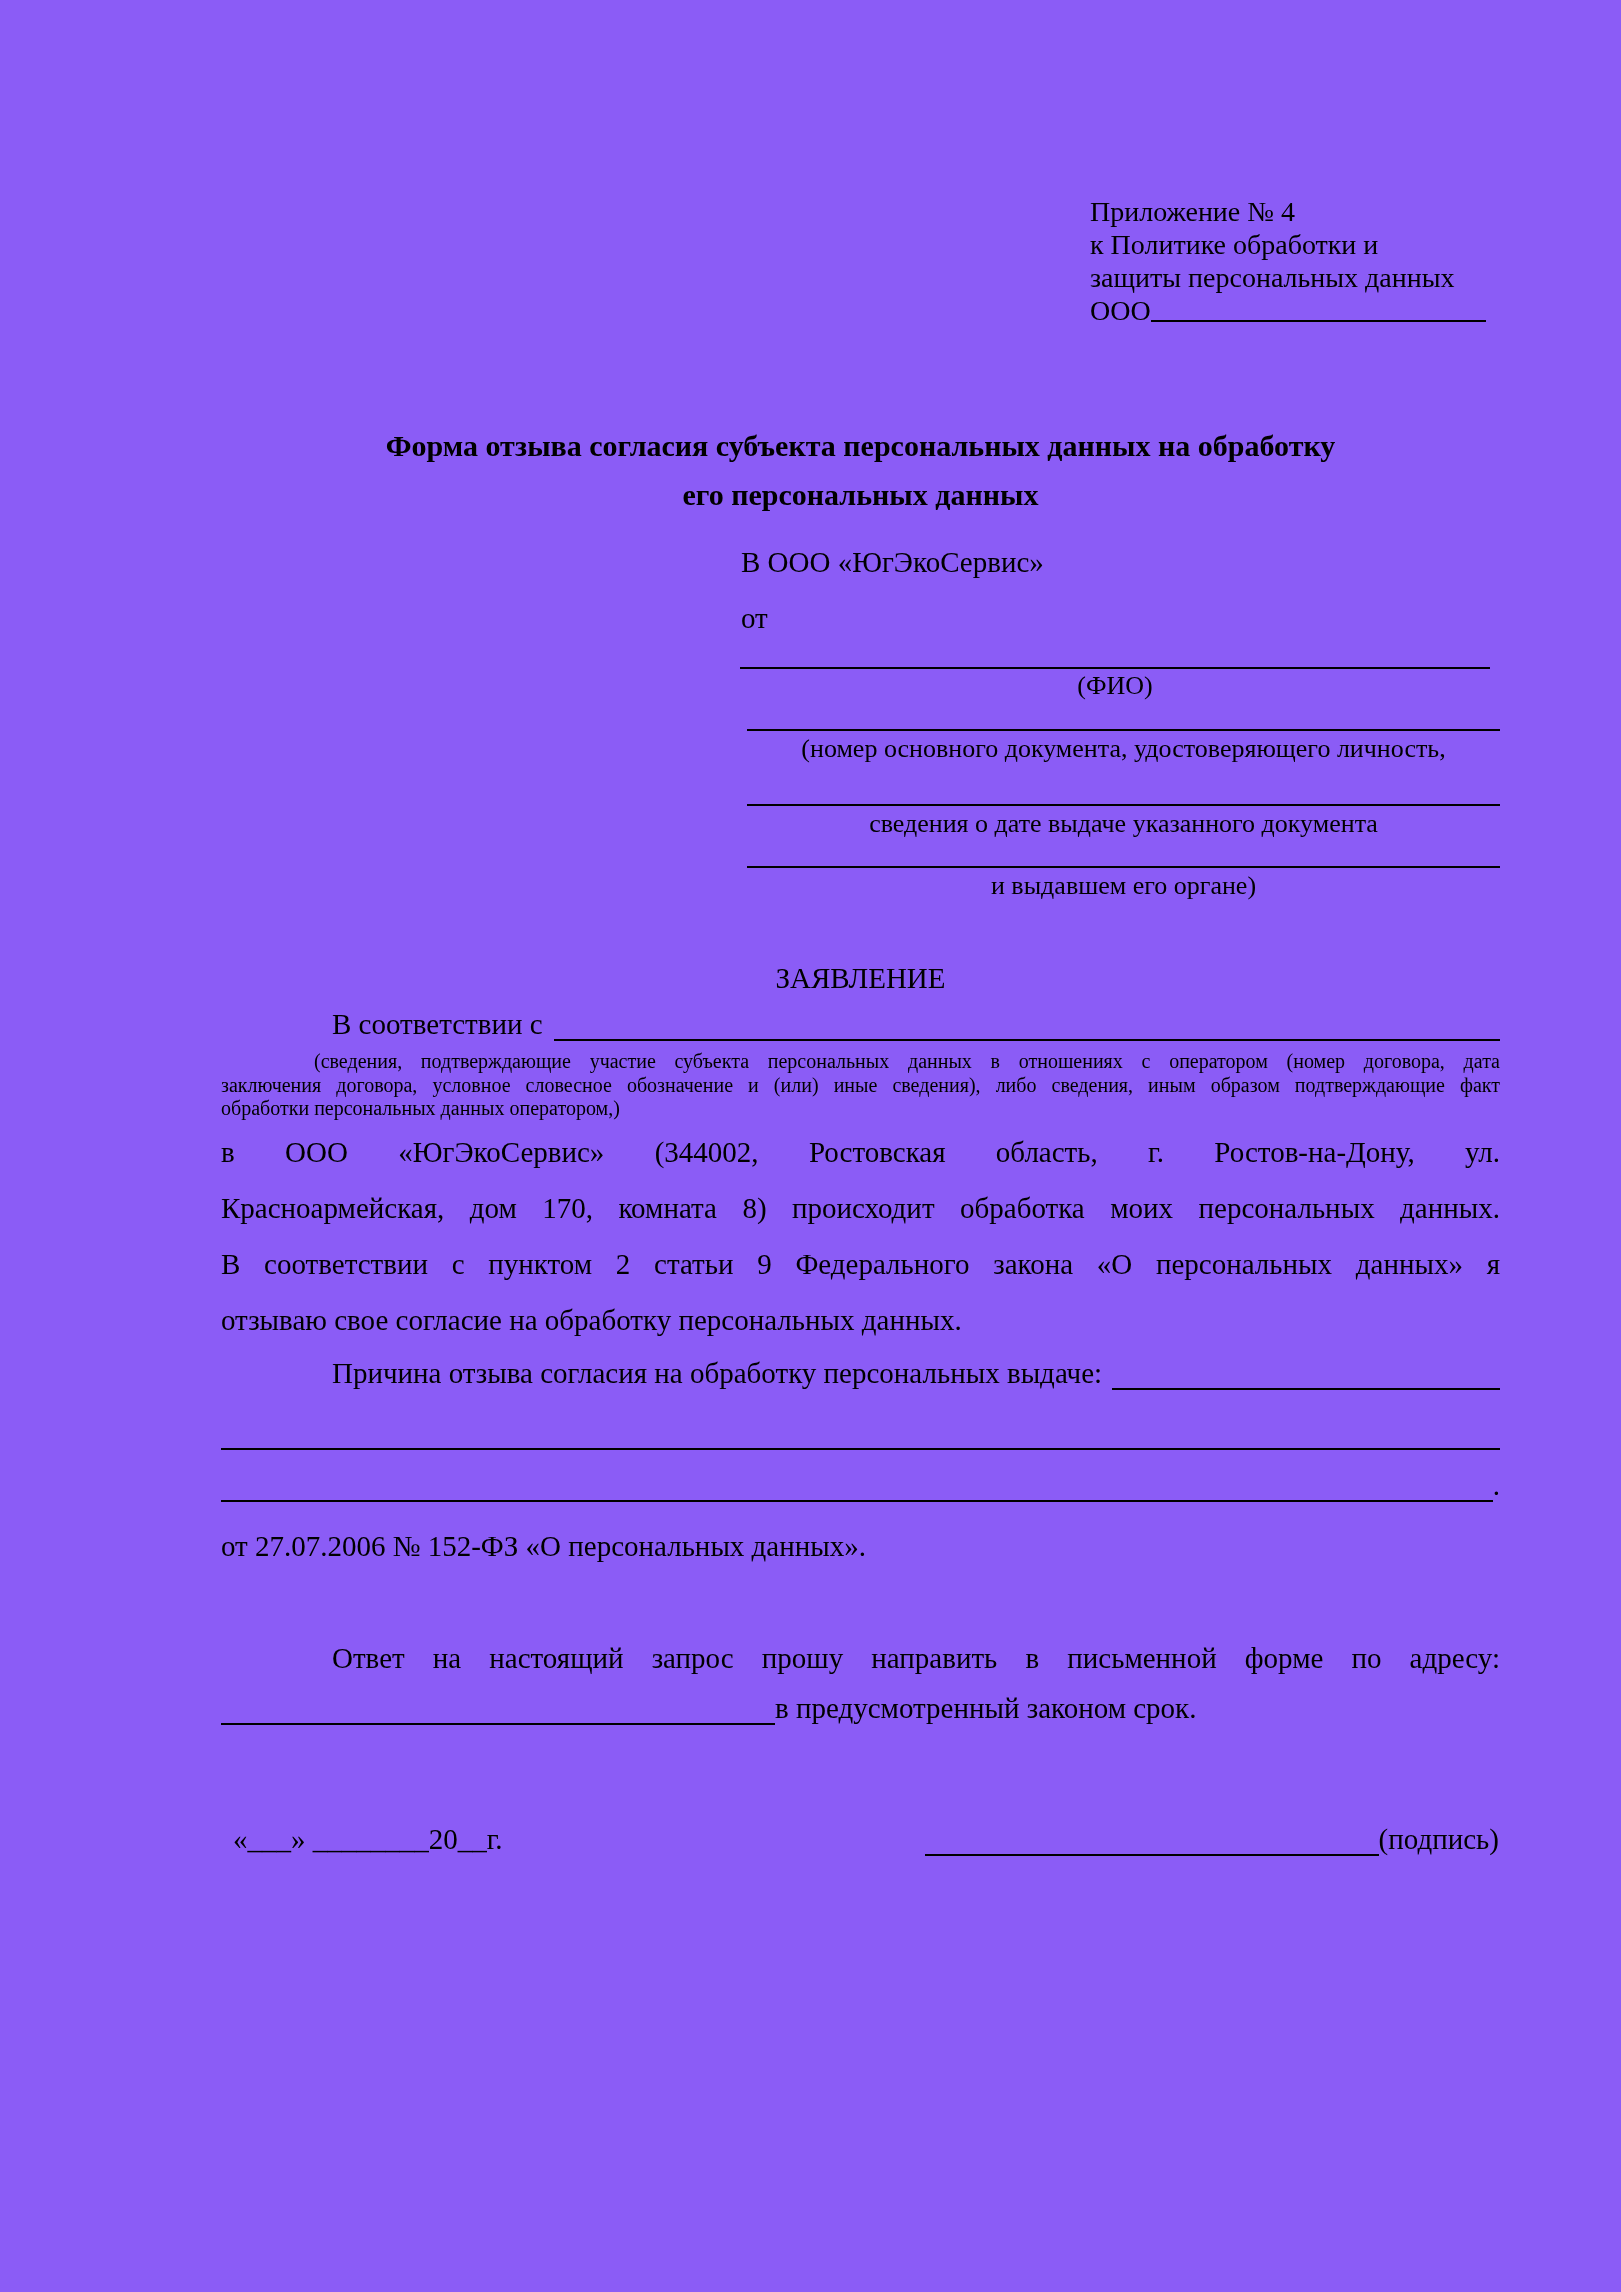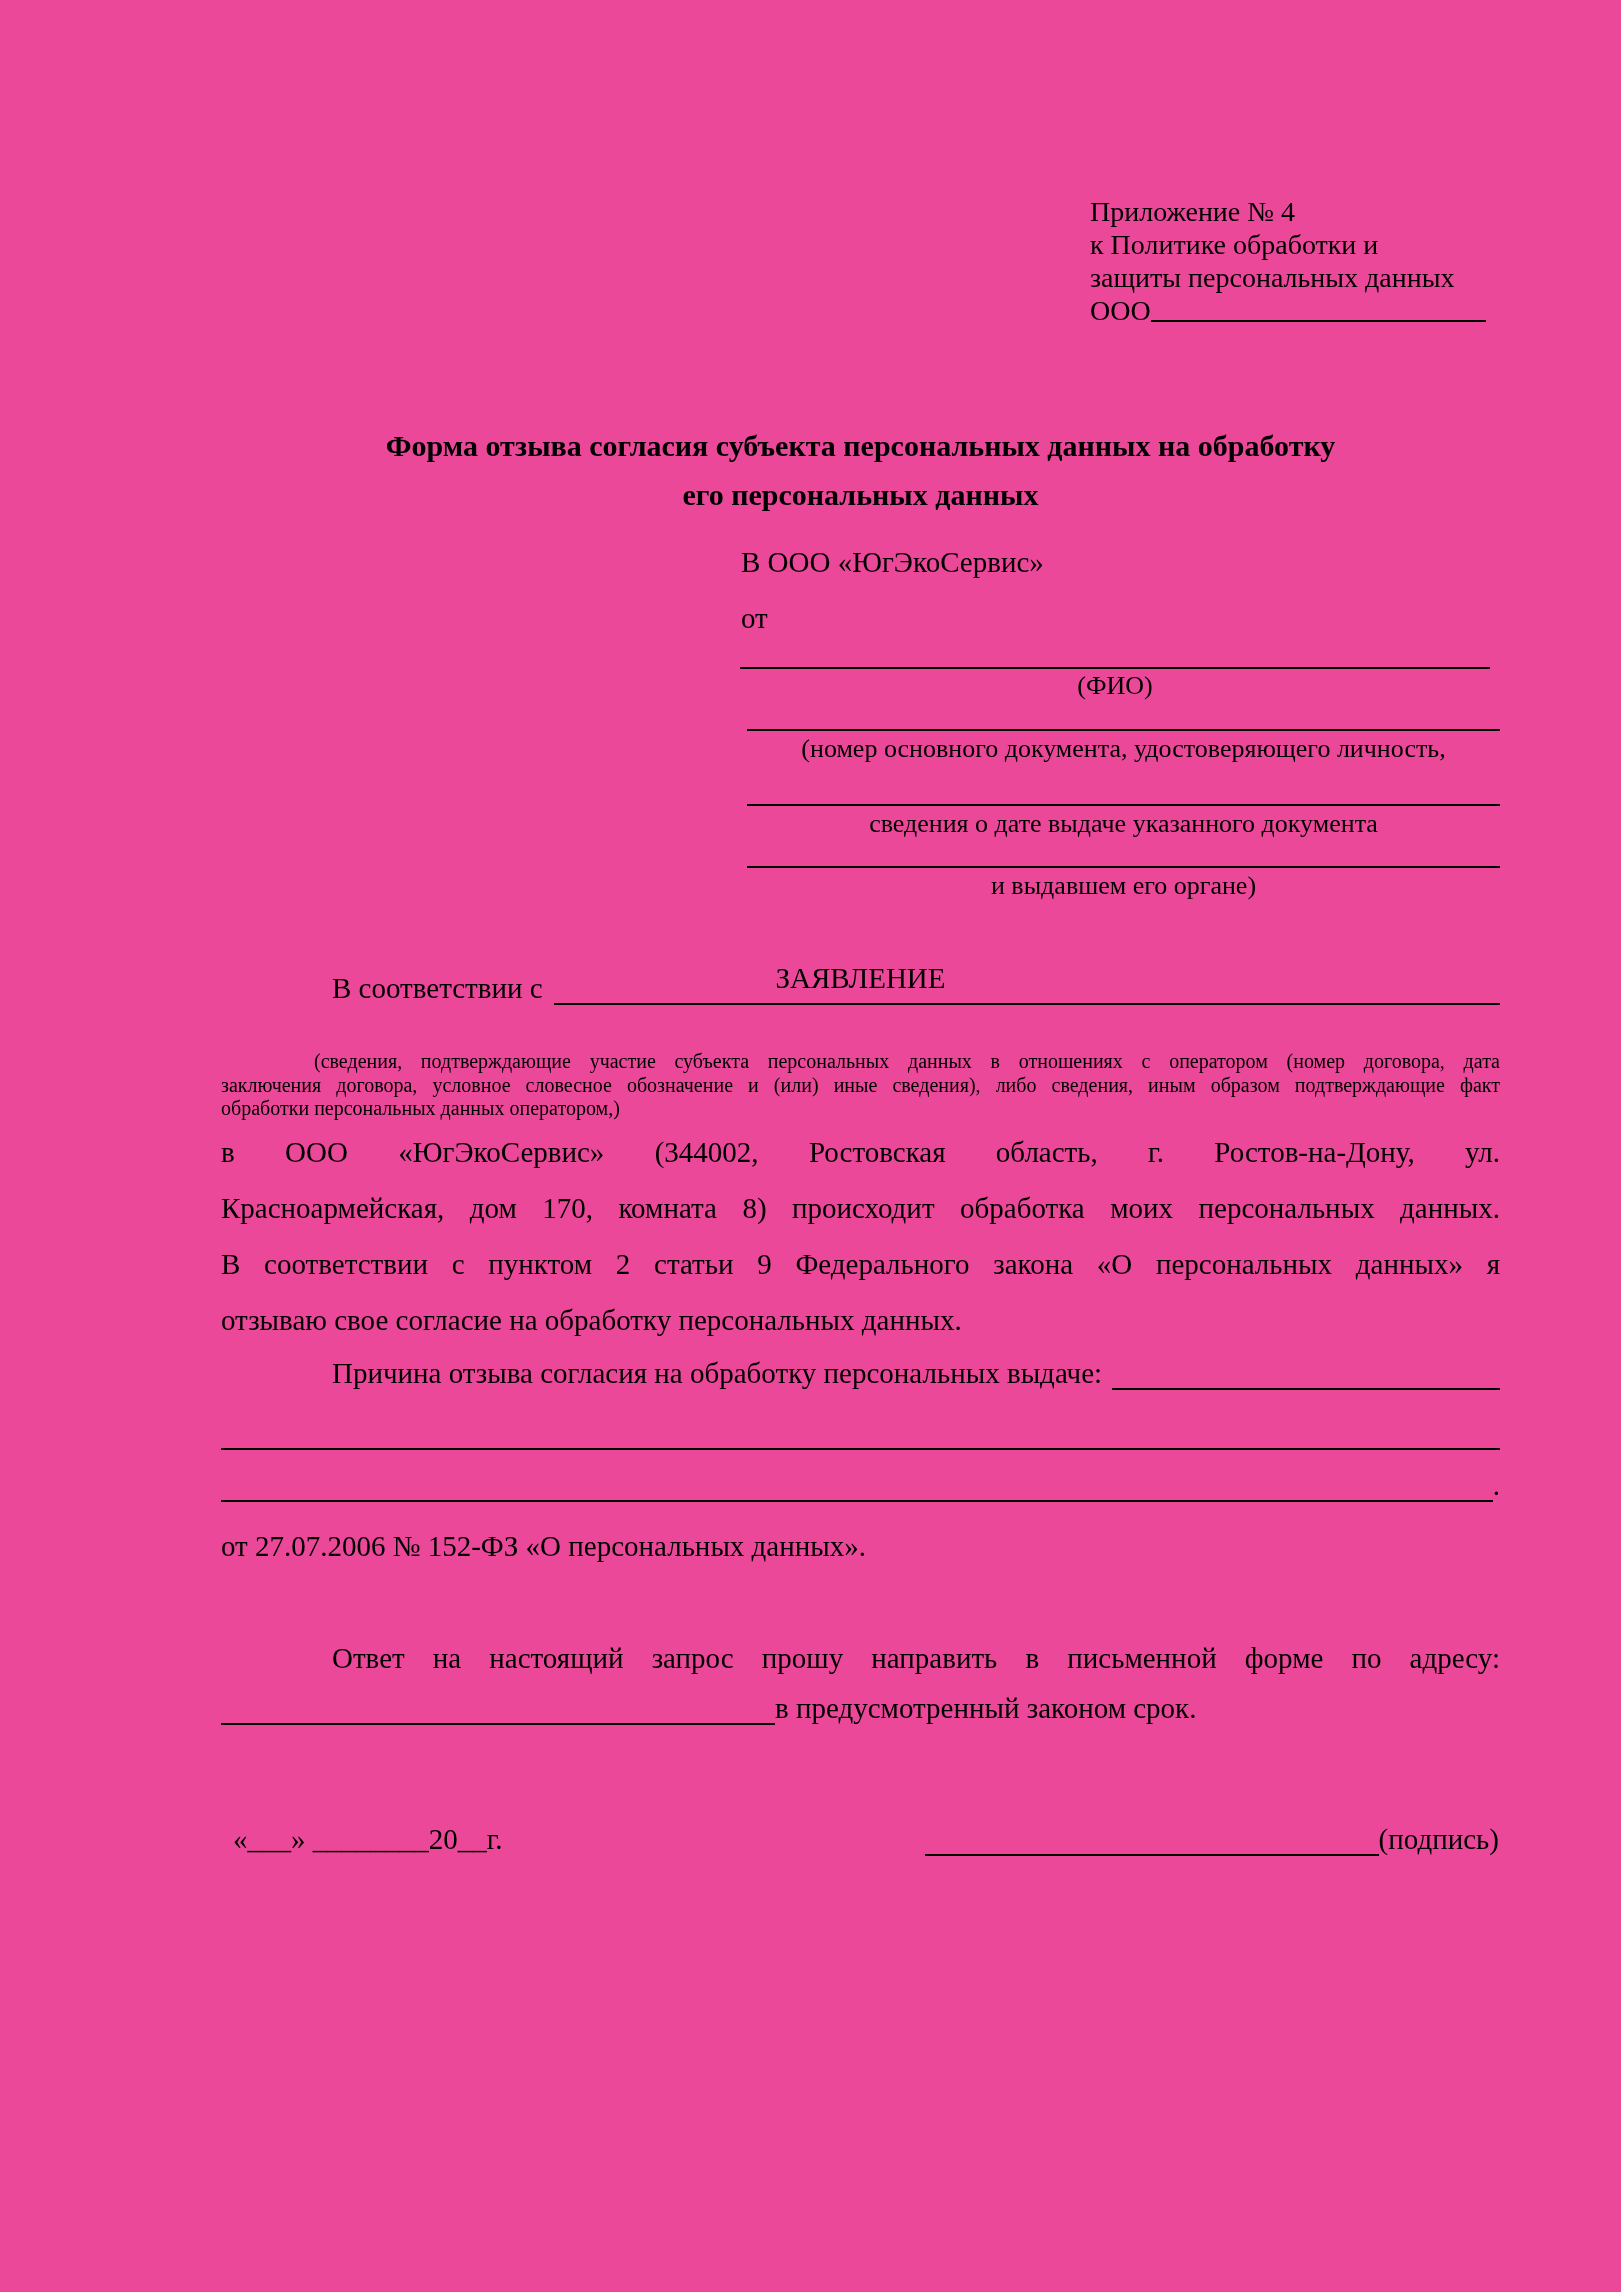--- a/index.html
+++ b/index.html
@@ -1,20 +1,20 @@
 <!DOCTYPE html>
 <html lang="ru"><head>
 <meta charset="utf-8">
 <style>
   html,body{margin:0;padding:0;background:#e8e8e8;}
   .page{
     position:relative;
     width:1621px;height:2293px;
     margin:0 auto;
-    background:#ec4899;
+    background:#8b5cf6;
     color:#000;
     font-family:"Liberation Serif","DejaVu Serif",serif;
   }
   .abs{position:absolute;}
   .txt29{font-size:29px;line-height:45px;}
   .row{display:flex;font-size:29px;line-height:45px;}
   .row .txt{white-space:nowrap;}
   .flex-line{flex:1 1 auto;align-self:flex-end;height:0;border-bottom:2.9px solid #000;margin-bottom:5.9px;}
   .fixed-line{flex:0 0 auto;align-self:flex-end;height:0;border-bottom:2.9px solid #000;margin-bottom:5.9px;}
   .hr{position:absolute;border-top:2.9px solid #000;height:0;}
@@ -61,21 +61,21 @@
   <div class="caption" style="left:747px;top:737px;width:753px;">(номер основного документа, удостоверяющего личность,</div>
 
   <div class="hr" style="left:747px;top:804px;width:753px;"></div>
   <div class="caption" style="left:747px;top:812px;width:753px;">сведения о дате выдаче указанного документа</div>
 
   <div class="hr" style="left:747px;top:866px;width:753px;"></div>
   <div class="caption" style="left:747px;top:874px;width:753px;">и выдавшем его органе)</div>
 
   <div class="abs txt29 center" style="left:221px;top:956px;width:1279px;">ЗАЯВЛЕНИЕ</div>
 
-  <div class="abs row" style="left:221px;top:966px;width:1279px;justify-content:center;">
+  <div class="abs row" style="left:221px;top:1002px;width:1279px;justify-content:center;">
     <span class="txt indent">В соответствии с</span>
     <span class="flex-line" style="margin-left:11.8px;"></span>
   </div>
 
   <div class="abs footnote" style="left:221px;top:1050px;width:1279px;">
     <div class="jline fn-indent">(сведения, подтверждающие участие субъекта персональных данных в отношениях с оператором (номер договора, дата</div>
     <div class="jline">заключения договора, условное словесное обозначение и (или) иные сведения), либо сведения, иным образом подтверждающие факт</div>
     <div class="lline">обработки персональных данных оператором,)</div>
   </div>
 

